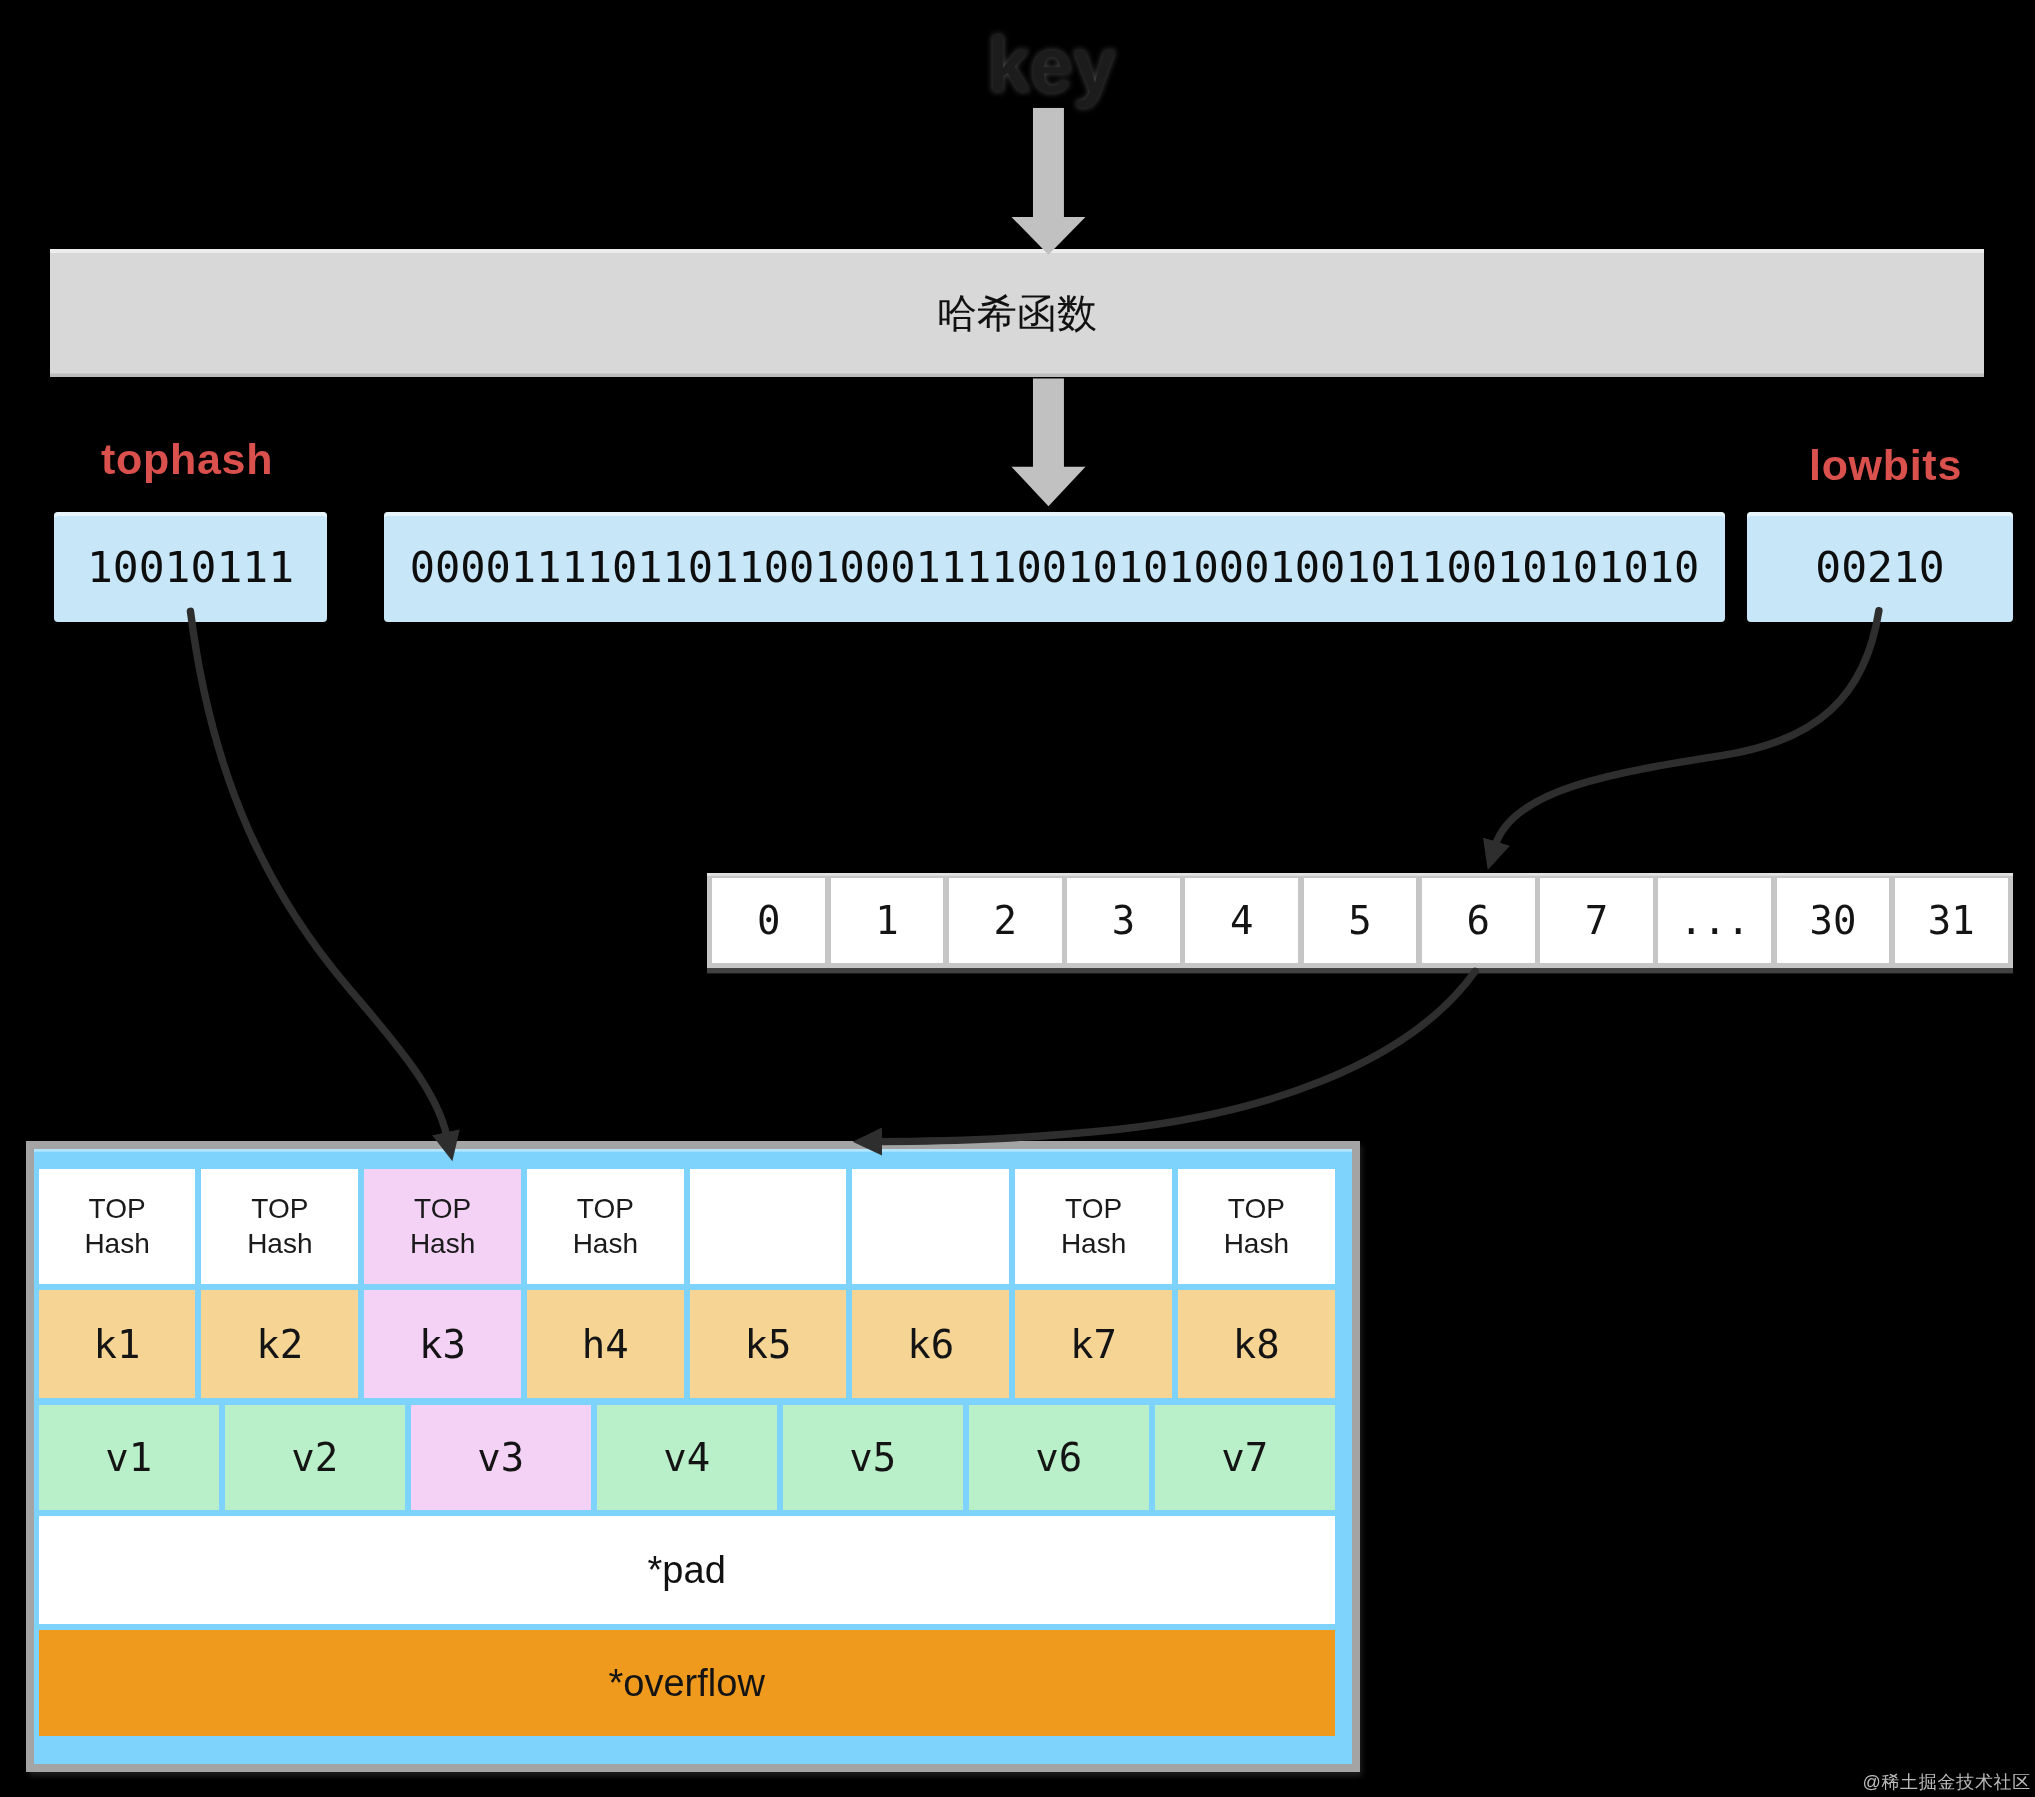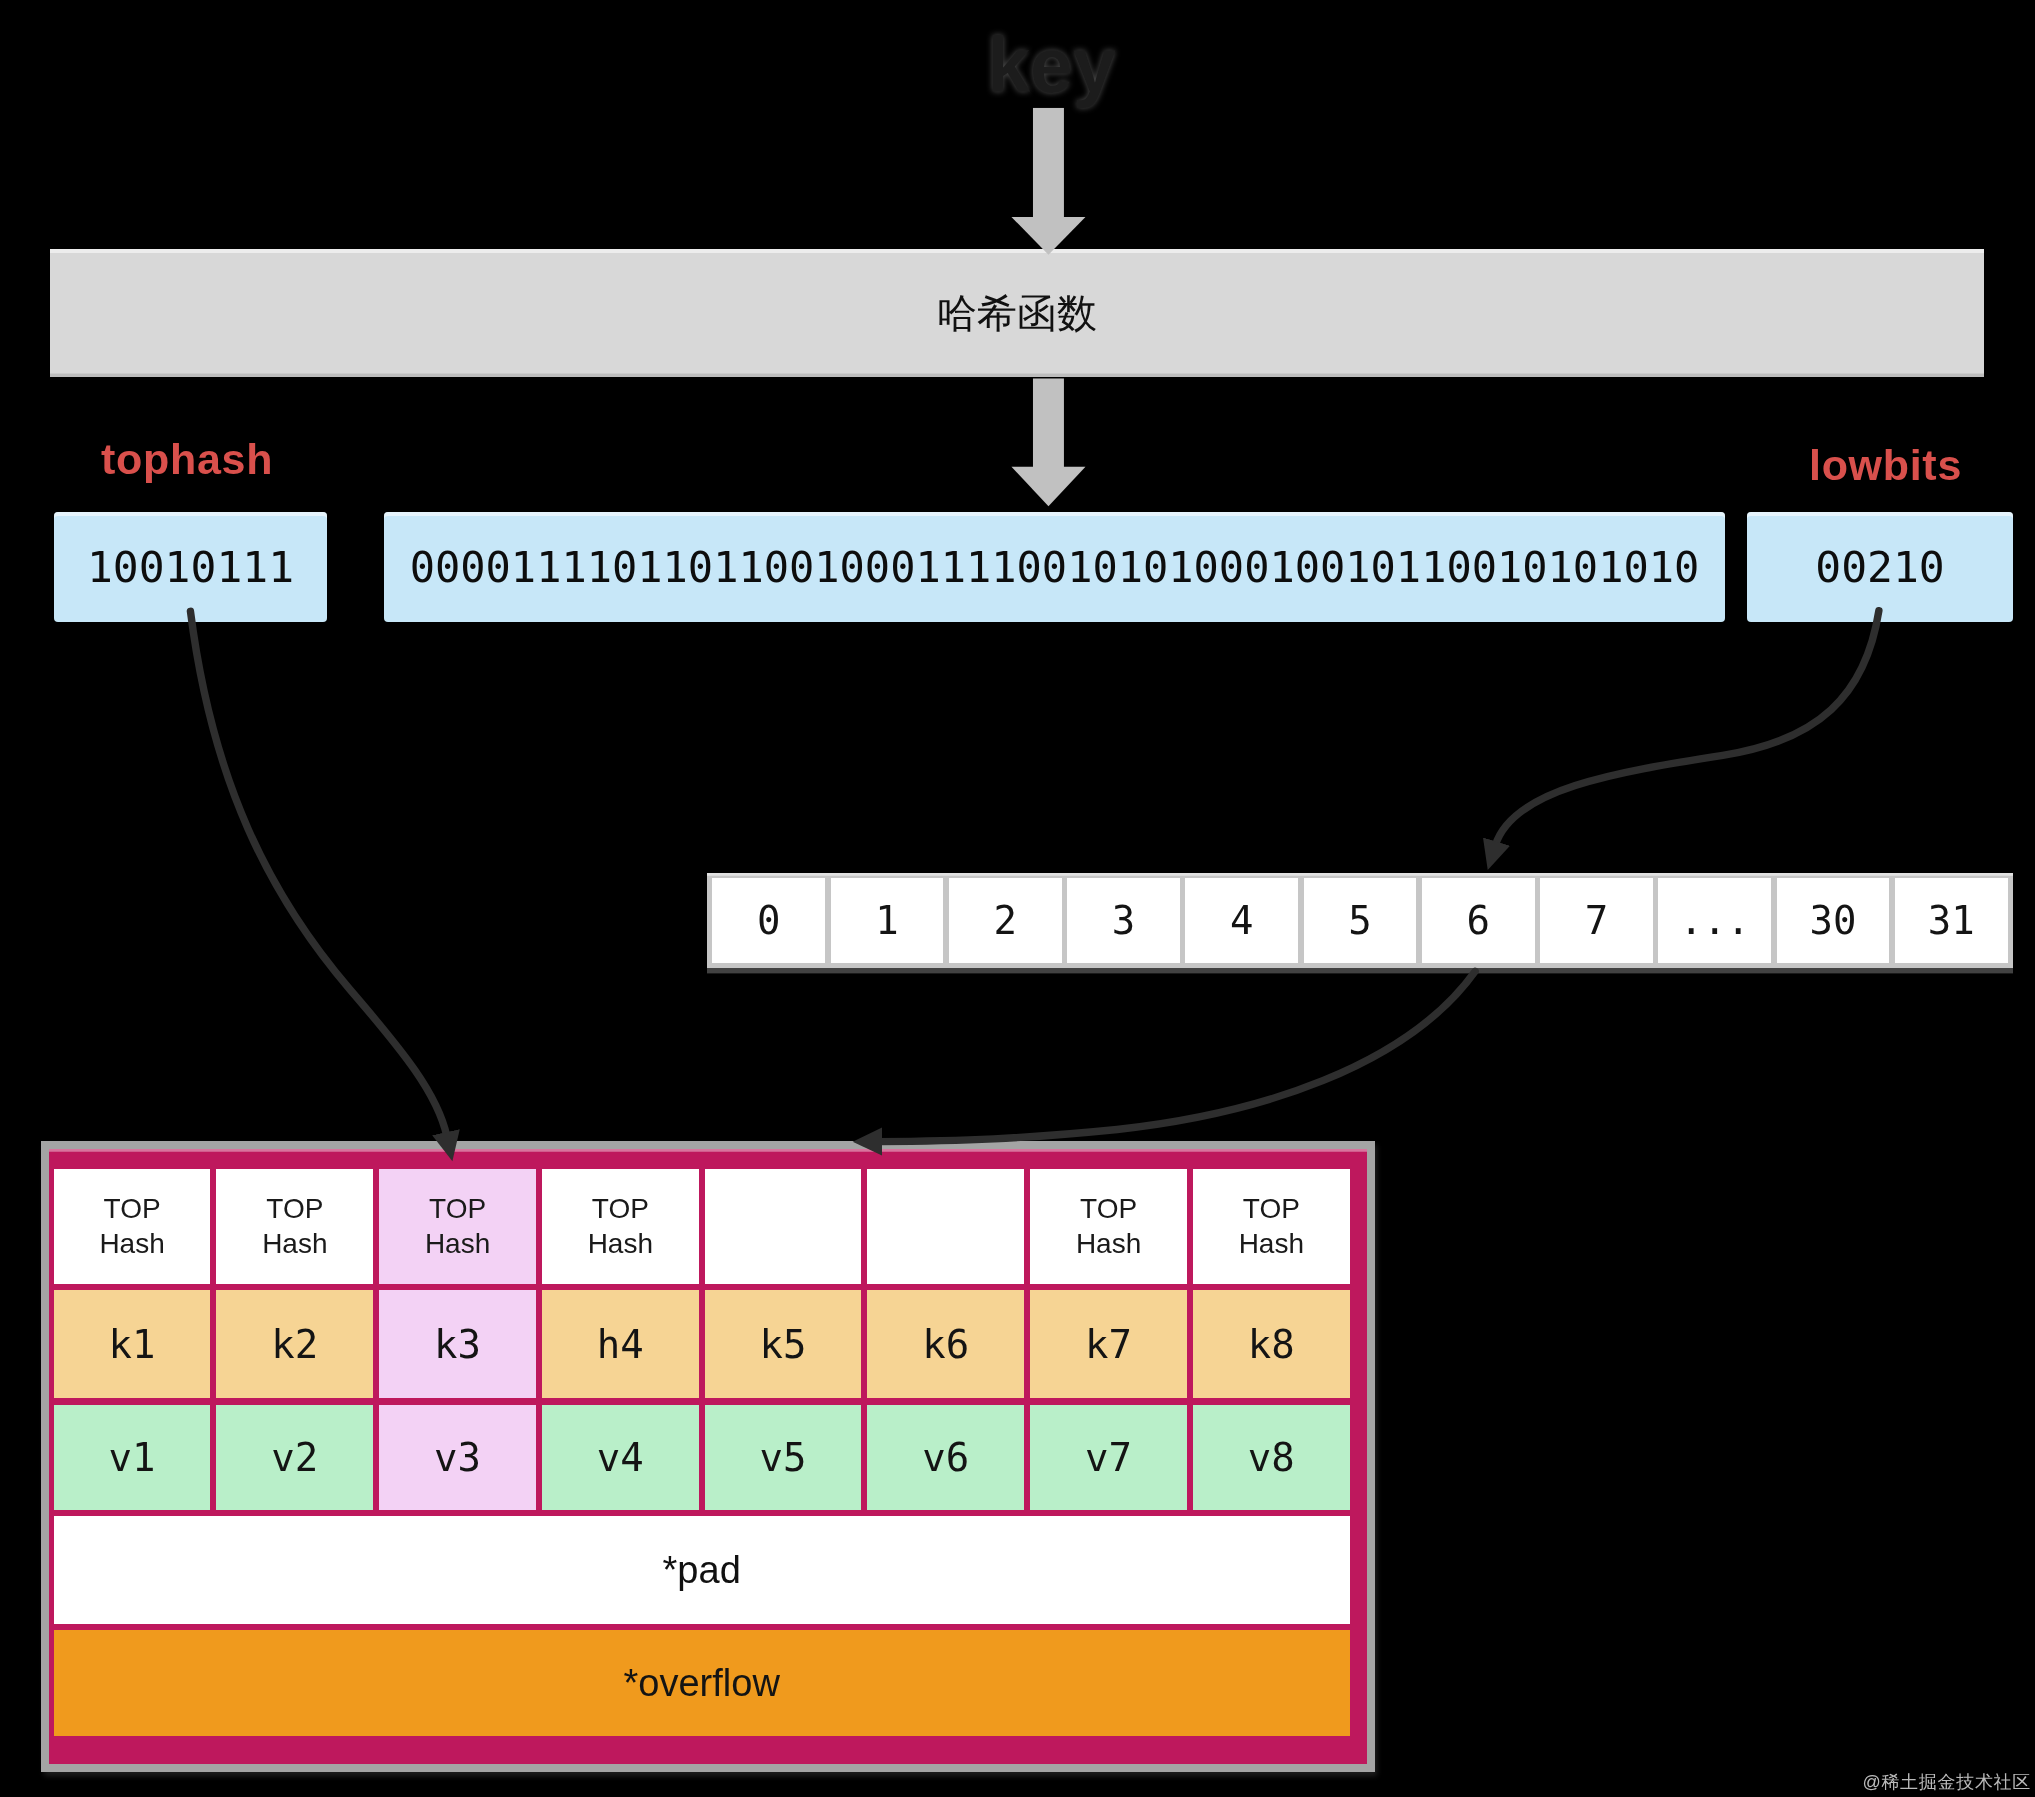--- a/index.html
+++ b/index.html
@@ -31,22 +31,22 @@
   .bb3{left:1747px;width:266px;}
 
   
   .bucket-array{left:707px;top:873px;width:1306px;height:95px;background:#c6c6c6;
     box-shadow:inset 0 2.7px 0 #e2e2e2, 0 5.4px 0 rgba(120,120,120,.55);
     box-sizing:border-box;padding:5.4px;display:flex;gap:5.4px;}
   .acell{flex:1;background:#fff;display:flex;align-items:center;justify-content:center;
     font-family:"DejaVu Sans Mono",monospace;font-size:39px;color:#141414;}
 
   
-  .bucket-struct{left:41px;top:1141px;width:1334px;height:631px;box-sizing:border-box;
-    border:8.7px solid #a4a4a4;background:#be185d;
+  .bucket-struct{left:26px;top:1141px;width:1334px;height:631px;box-sizing:border-box;
+    border:8.7px solid #a4a4a4;background:#7dd3fc;
     box-shadow:inset 0 2.7px 0 rgba(255,255,255,.4), 2.7px 4px 5.4px rgba(60,60,60,.5);}
   .srow{position:absolute;left:4.7px;width:1296px;display:flex;gap:6px;}
   .row-tophash{top:19.5px;height:115px;}
   .row-keys{top:141px;height:108px;}
   .row-values{top:256px;height:105px;}
   .scell{flex:1;display:flex;align-items:center;justify-content:center;text-align:center;}
   .tcell{background:#fff;font-size:28px;line-height:1.25;color:#1a1a1a;white-space:pre-line;}
   .kcell{background:#f6d494;font-family:"DejaVu Sans Mono",monospace;font-size:39px;color:#141414;}
   .vcell{background:#b9efc9;font-family:"DejaVu Sans Mono",monospace;font-size:39px;color:#141414;}
   .hl{background:#f3d2f5 !important;}
@@ -120,21 +120,20 @@
       <div class="scell kcell">k8</div>
     </div>
     <div class="srow row-values">
       <div class="scell vcell">v1</div>
       <div class="scell vcell">v2</div>
       <div class="scell vcell hl">v3</div>
       <div class="scell vcell">v4</div>
       <div class="scell vcell">v5</div>
       <div class="scell vcell">v6</div>
       <div class="scell vcell">v7</div>
-      <div class="scell vcell">v8</div>
     </div>
     <div class="abs pad-row">*pad</div>
     <div class="abs overflow-row">*overflow</div>
   </div>
 
   <svg class="arrows" width="2035" height="1798" viewBox="0 0 3024 2671">
     <defs>
       <marker id="blackhead" markerUnits="userSpaceOnUse" markerWidth="46" markerHeight="42" refX="6" refY="21" orient="auto">
         <path d="M0,0 L44,21 L0,42 Z" fill="#2e2e2e"></path>
       </marker>

